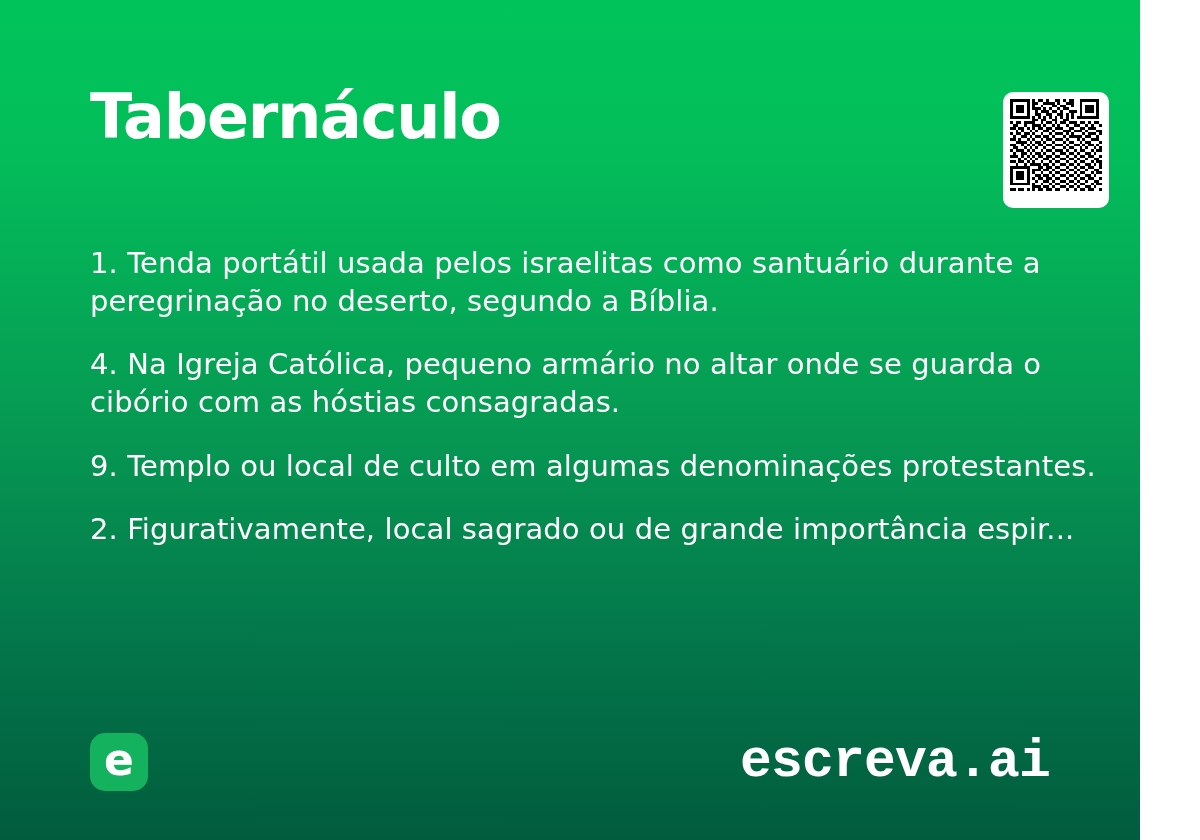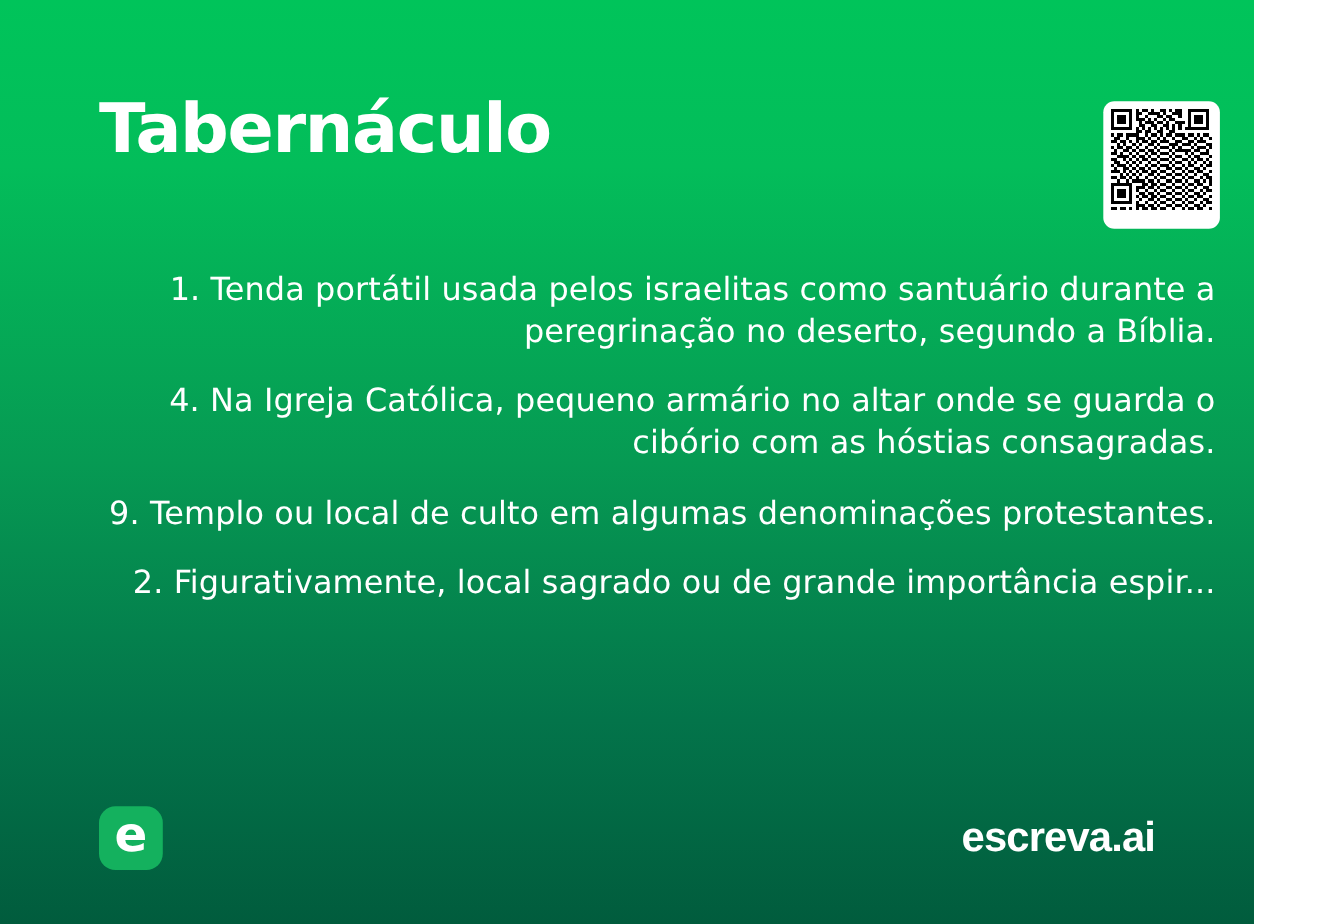--- a/index.html
+++ b/index.html
@@ -80,21 +80,20 @@
     width: 1015px;
   }
   .definition {
     color: #ffffff;
     font-family: "DejaVu Sans", sans-serif;
     font-size: 29px;
     font-weight: 400;
     line-height: 1.30;
     letter-spacing: 0.1px;
     margin: 0 0 26px 0;
-    text-align: right;
   }
   .definition:last-child { margin-bottom: 0; }
 
   
   #footer {
     position: absolute;
     left: 90px;
     right: 90px;
     bottom: 48px;
     height: 60px;
@@ -115,22 +114,22 @@
   #logo-letter {
     color: #ffffff;
     font-family: "DejaVu Sans", sans-serif;
     font-size: 44px;
     font-weight: 700;
     line-height: 1;
     margin-top: -4px;
   }
   #brand {
     color: #ffffff;
-    font-family: Liberation Sans, sans-serif;
-    font-size: 38px;
+    font-family: Liberation Mono, monospace;
+    font-size: 53px;
     font-weight: 700;
     letter-spacing: -0.8px;
     line-height: 1;
   }
 </style>
 </head>
 <body>
 
 <div id="card">
 

